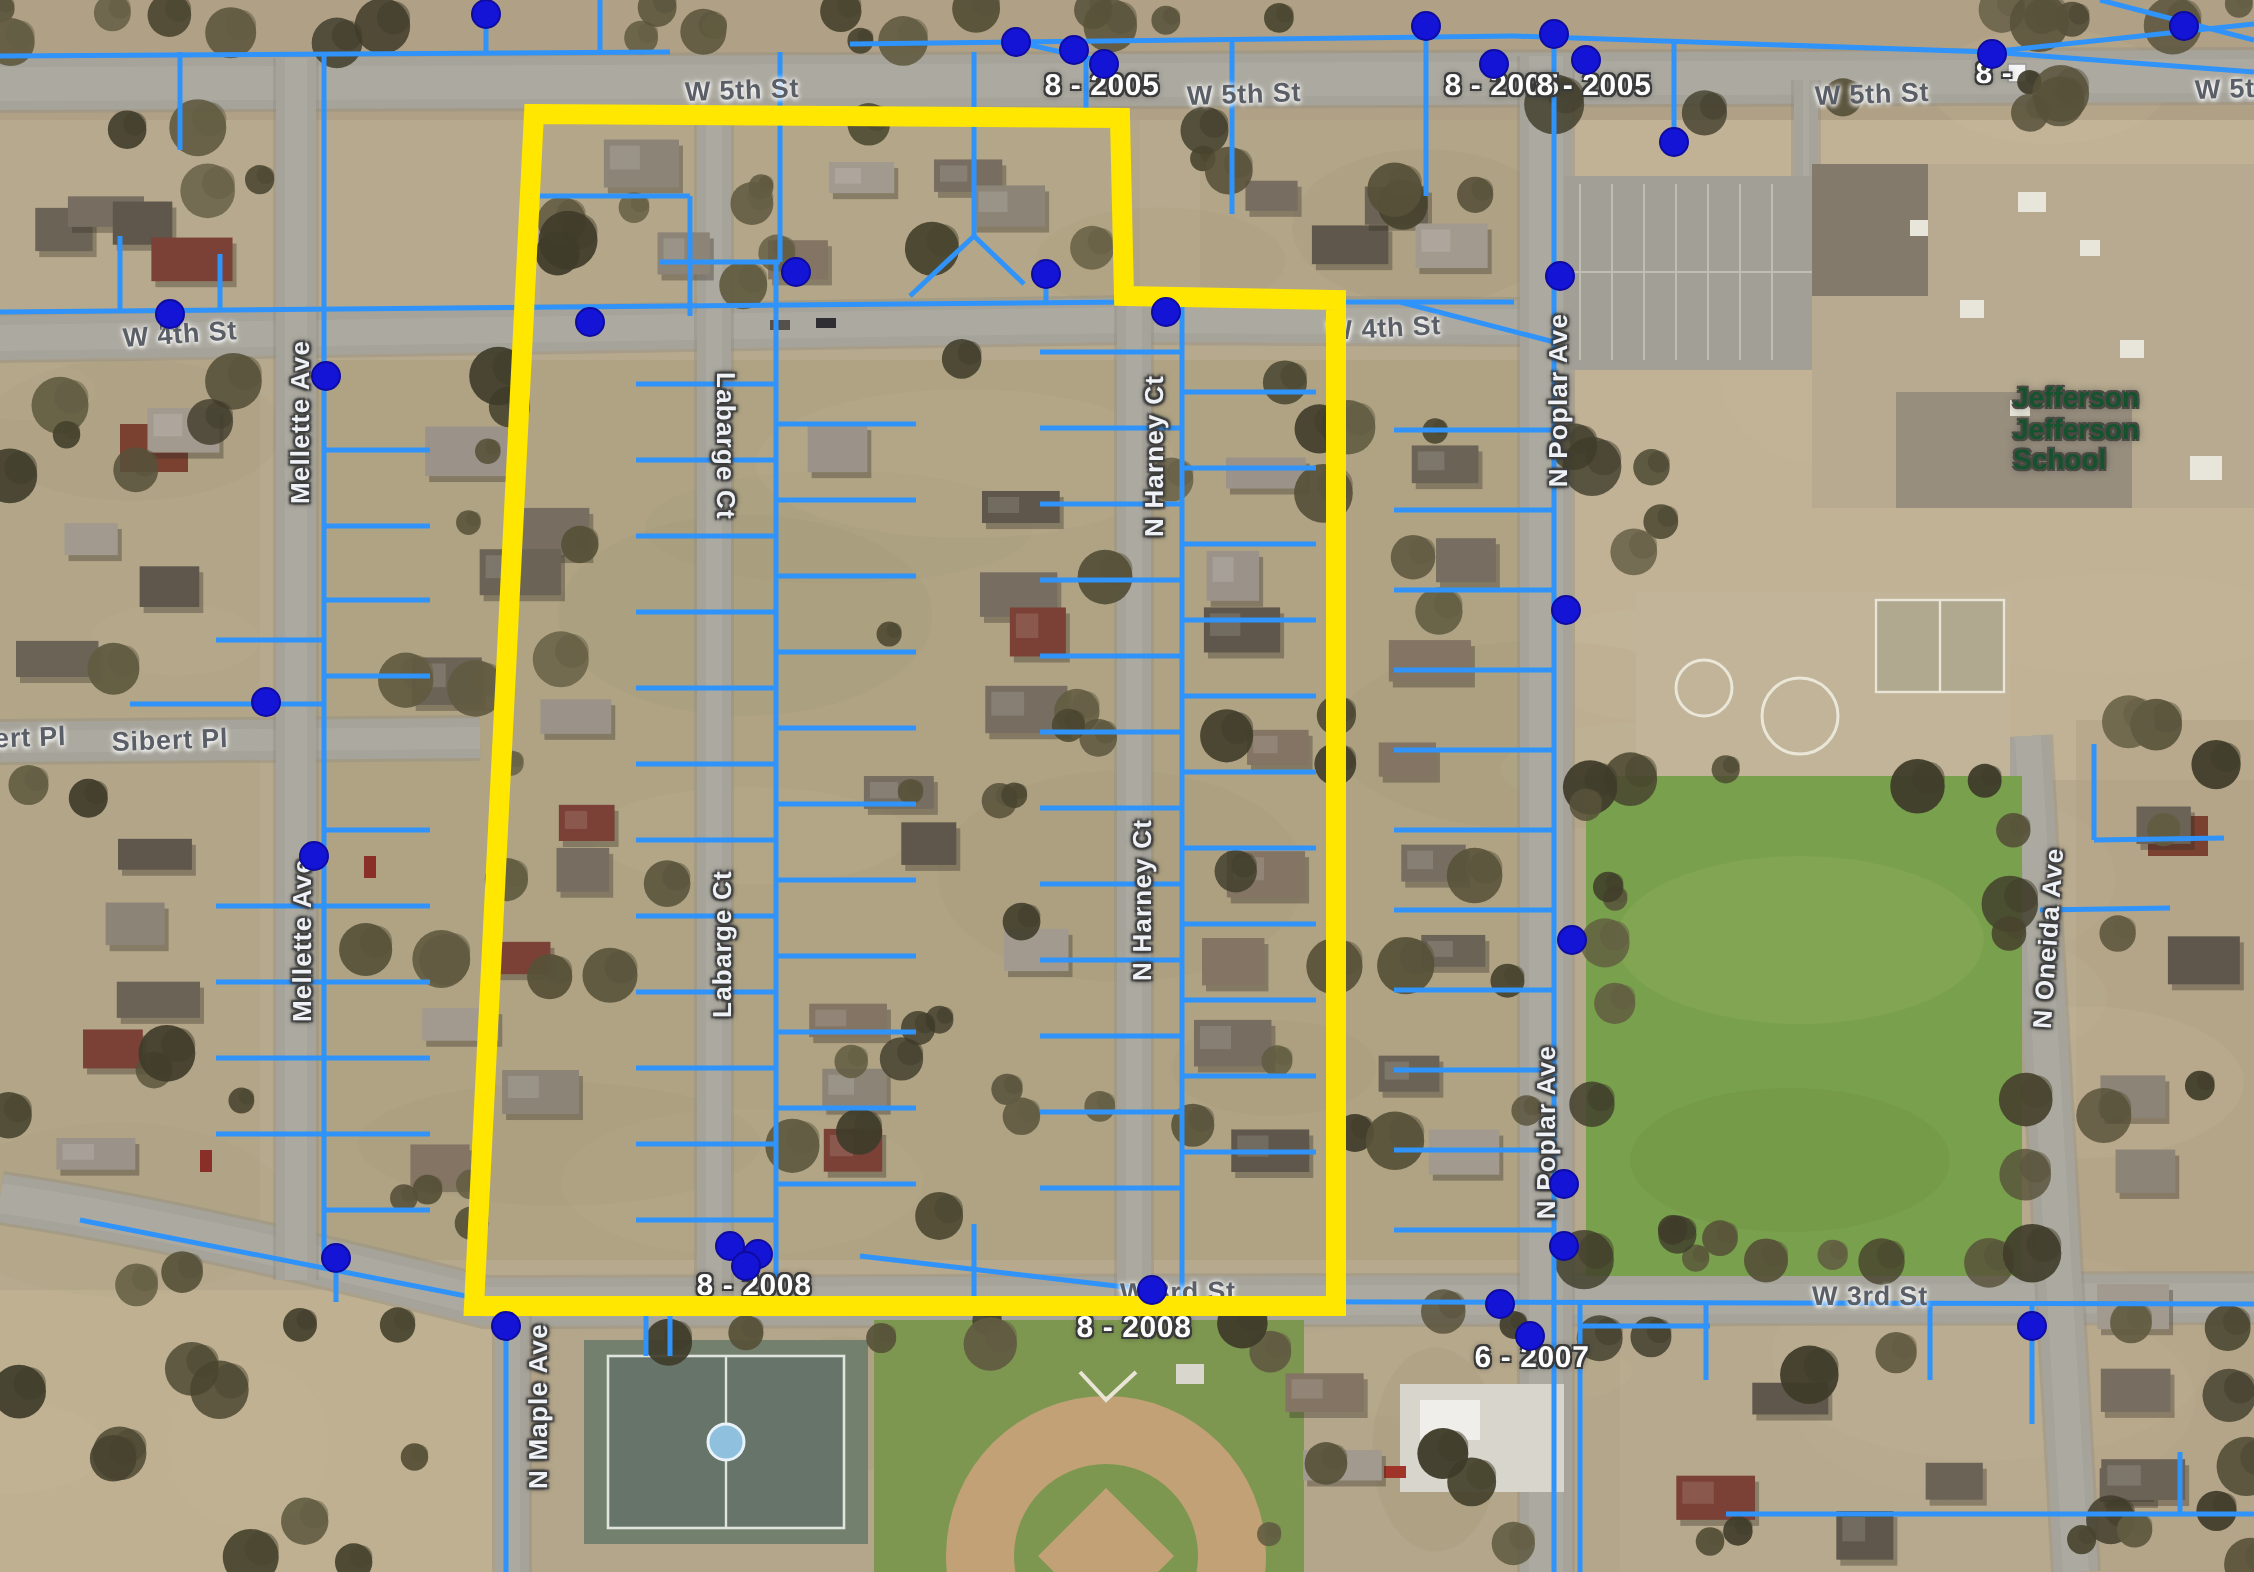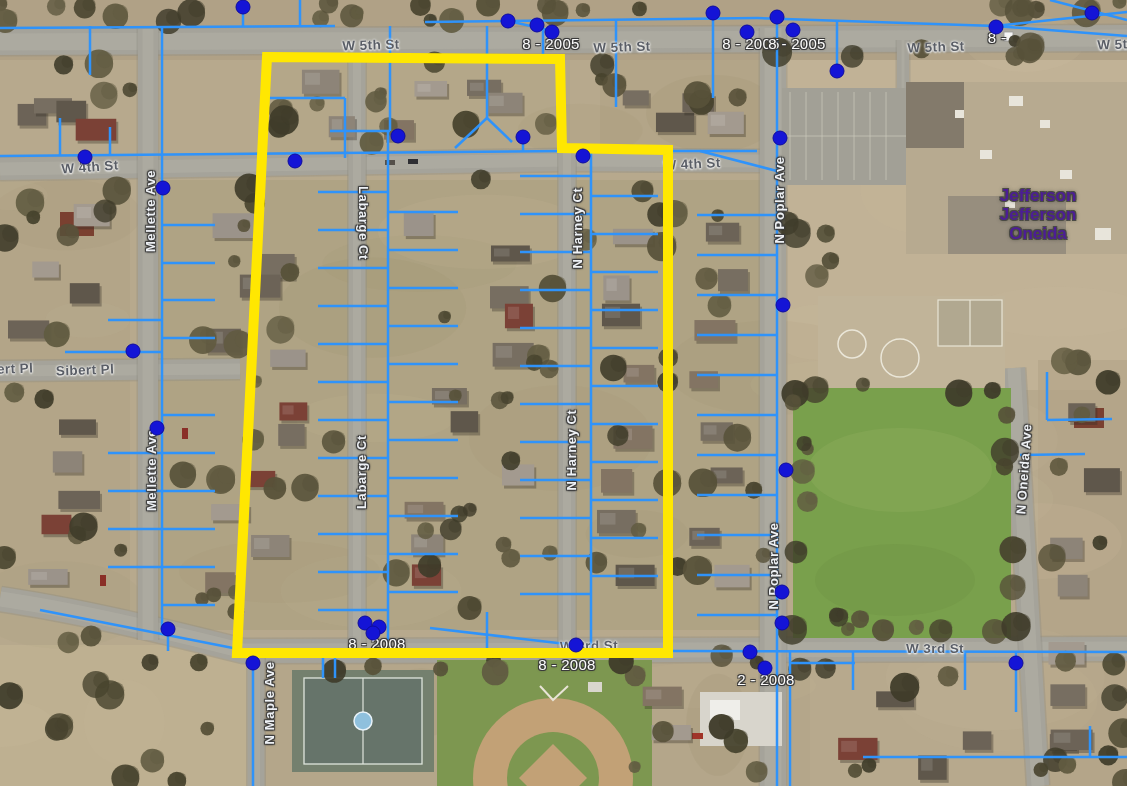--- a/index.html
+++ b/index.html
@@ -12,25 +12,25 @@
   .lbl{position:absolute;white-space:nowrap;pointer-events:none;}
   .lbl.street{
     color:#5a5e66;font-size:13.5px;font-weight:700;letter-spacing:.4px;
     text-shadow:0 0 2px rgba(255,255,255,.95),0 0 3px rgba(255,255,255,.85),0 1px 2px rgba(255,255,255,.8);
   }
   .lbl.vstreet{
     color:#eef1f5;font-size:13px;font-weight:700;letter-spacing:.6px;
     text-shadow:-1px -1px 1px #3c3c3c,1px -1px 1px #3c3c3c,-1px 1px 1px #3c3c3c,1px 1px 1px #3c3c3c,0 0 3px #2c2c2c;
   }
   .lbl.year{
-    color:#fdfdfd;font-size:15px;font-weight:400;letter-spacing:.3px;
+    color:#fdfdfd;font-size:15px;font-weight:700;letter-spacing:.3px;
     text-shadow:-1px -1px 0 #3a3a3a,1px -1px 0 #3a3a3a,-1px 1px 0 #3a3a3a,1px 1px 0 #3a3a3a,0 0 3px #2e2e2e;
   }
   .lbl.poi{
-    color:#4c1d95;font-size:17px;font-weight:700;text-align:center;line-height:1.12;
+    color:#14532d;font-size:14px;font-weight:700;text-align:left;line-height:1.12;
     text-shadow:-1px -1px 0 #4a4a44,1px -1px 0 #4a4a44,-1px 1px 0 #4a4a44,1px 1px 0 #4a4a44,0 0 4px #3a3a34;
   }
 </style>
 </head>
 <body>
 
 <div id="map">
 
   <svg id="base" width="1127" height="786" viewBox="0 0 1127 786">
     <g id="patches">
@@ -893,21 +893,21 @@
         <path d="M697,535 L777,535" stroke="#2f93fa" stroke-width="2.5" fill="none"></path>
         <path d="M697,575 L777,575" stroke="#2f93fa" stroke-width="2.5" fill="none"></path>
         <path d="M697,615 L777,615" stroke="#2f93fa" stroke-width="2.5" fill="none"></path>
       </g>
   </svg>
 
   <div id="labels">
     <div class="lbl poi" id="poi-label" style="left: 1038px; top: 215px; transform: translate(-50%, -50%);">
       <div>Jefferson</div>
       <div>Jefferson</div>
-      <div>Oneida</div>
+      <div>School</div>
     </div>
   <div class="lbl street" style="left: 371px; top: 45px; transform: translate(-50%, -50%) rotate(-2deg);">W 5th St</div>
       <div class="lbl street" style="left: 622px; top: 47px; transform: translate(-50%, -50%) rotate(-2deg);">W 5th St</div>
       <div class="lbl street" style="left: 936px; top: 47px; transform: translate(-50%, -50%) rotate(-2deg);">W 5th St</div>
       <div class="lbl street" style="left: 1126px; top: 44px; transform: translate(-50%, -50%) rotate(-2deg);">W 5th St</div>
       <div class="lbl street" style="left: 90px; top: 167px; transform: translate(-50%, -50%) rotate(-4deg);">W 4th St</div>
       <div class="lbl street" style="left: 692px; top: 164px; transform: translate(-50%, -50%) rotate(-3deg);">W 4th St</div>
       <div class="lbl street" style="left: 4px; top: 369px; transform: translate(-50%, -50%) rotate(-2deg);">Sibert Pl</div>
       <div class="lbl street" style="left: 85px; top: 370px; transform: translate(-50%, -50%) rotate(-2deg);">Sibert Pl</div>
       <div class="lbl street" style="left: 589px; top: 646px; transform: translate(-50%, -50%) rotate(-1deg);">W 3rd St</div>
@@ -921,21 +921,21 @@
       <div class="lbl vstreet" style="left: 779px; top: 200px; transform: translate(-50%, -50%) rotate(-90deg);">N Poplar Ave</div>
       <div class="lbl vstreet" style="left: 773px; top: 566px; transform: translate(-50%, -50%) rotate(-90deg);">N Poplar Ave</div>
       <div class="lbl vstreet" style="left: 1024px; top: 469px; transform: translate(-50%, -50%) rotate(-86deg);">N Oneida Ave</div>
       <div class="lbl vstreet" style="left: 269px; top: 703px; transform: translate(-50%, -50%) rotate(-90deg);">N Maple Ave</div>
       <div class="lbl year" style="left: 551px; top: 43px; transform: translate(-50%, -50%) rotate(0deg);">8 - 2005</div>
       <div class="lbl year" style="left: 751px; top: 43px; transform: translate(-50%, -50%) rotate(0deg);">8 - 2005</div>
       <div class="lbl year" style="left: 797px; top: 43px; transform: translate(-50%, -50%) rotate(0deg);">8 - 2005</div>
       <div class="lbl year" style="left: 997px; top: 37px; transform: translate(-50%, -50%) rotate(0deg);">8 -</div>
       <div class="lbl year" style="left: 377px; top: 643px; transform: translate(-50%, -50%) rotate(0deg);">8 - 2008</div>
       <div class="lbl year" style="left: 567px; top: 664px; transform: translate(-50%, -50%) rotate(0deg);">8 - 2008</div>
-      <div class="lbl year" style="left: 766px; top: 679px; transform: translate(-50%, -50%) rotate(0deg);">2 - 2008</div>
+      <div class="lbl year" style="left: 766px; top: 679px; transform: translate(-50%, -50%) rotate(0deg);">6 - 2007</div>
     </div>
 
   <svg id="overlay" width="1127" height="786" viewBox="0 0 1127 786">
     <g id="boundaryg">
         <polygon points="267,57 560,59 562,148 668,150 668,653 237,653" fill="none" stroke="#ffe701" stroke-width="10" stroke-linejoin="miter"></polygon>
       </g>
     <g id="nodesg">
         <circle cx="243" cy="7" r="7" fill="#1414d6" stroke="#0e0b9e" stroke-width="1"></circle>
         <circle cx="508" cy="21" r="7" fill="#1414d6" stroke="#0e0b9e" stroke-width="1"></circle>
         <circle cx="537" cy="25" r="7" fill="#1414d6" stroke="#0e0b9e" stroke-width="1"></circle>

